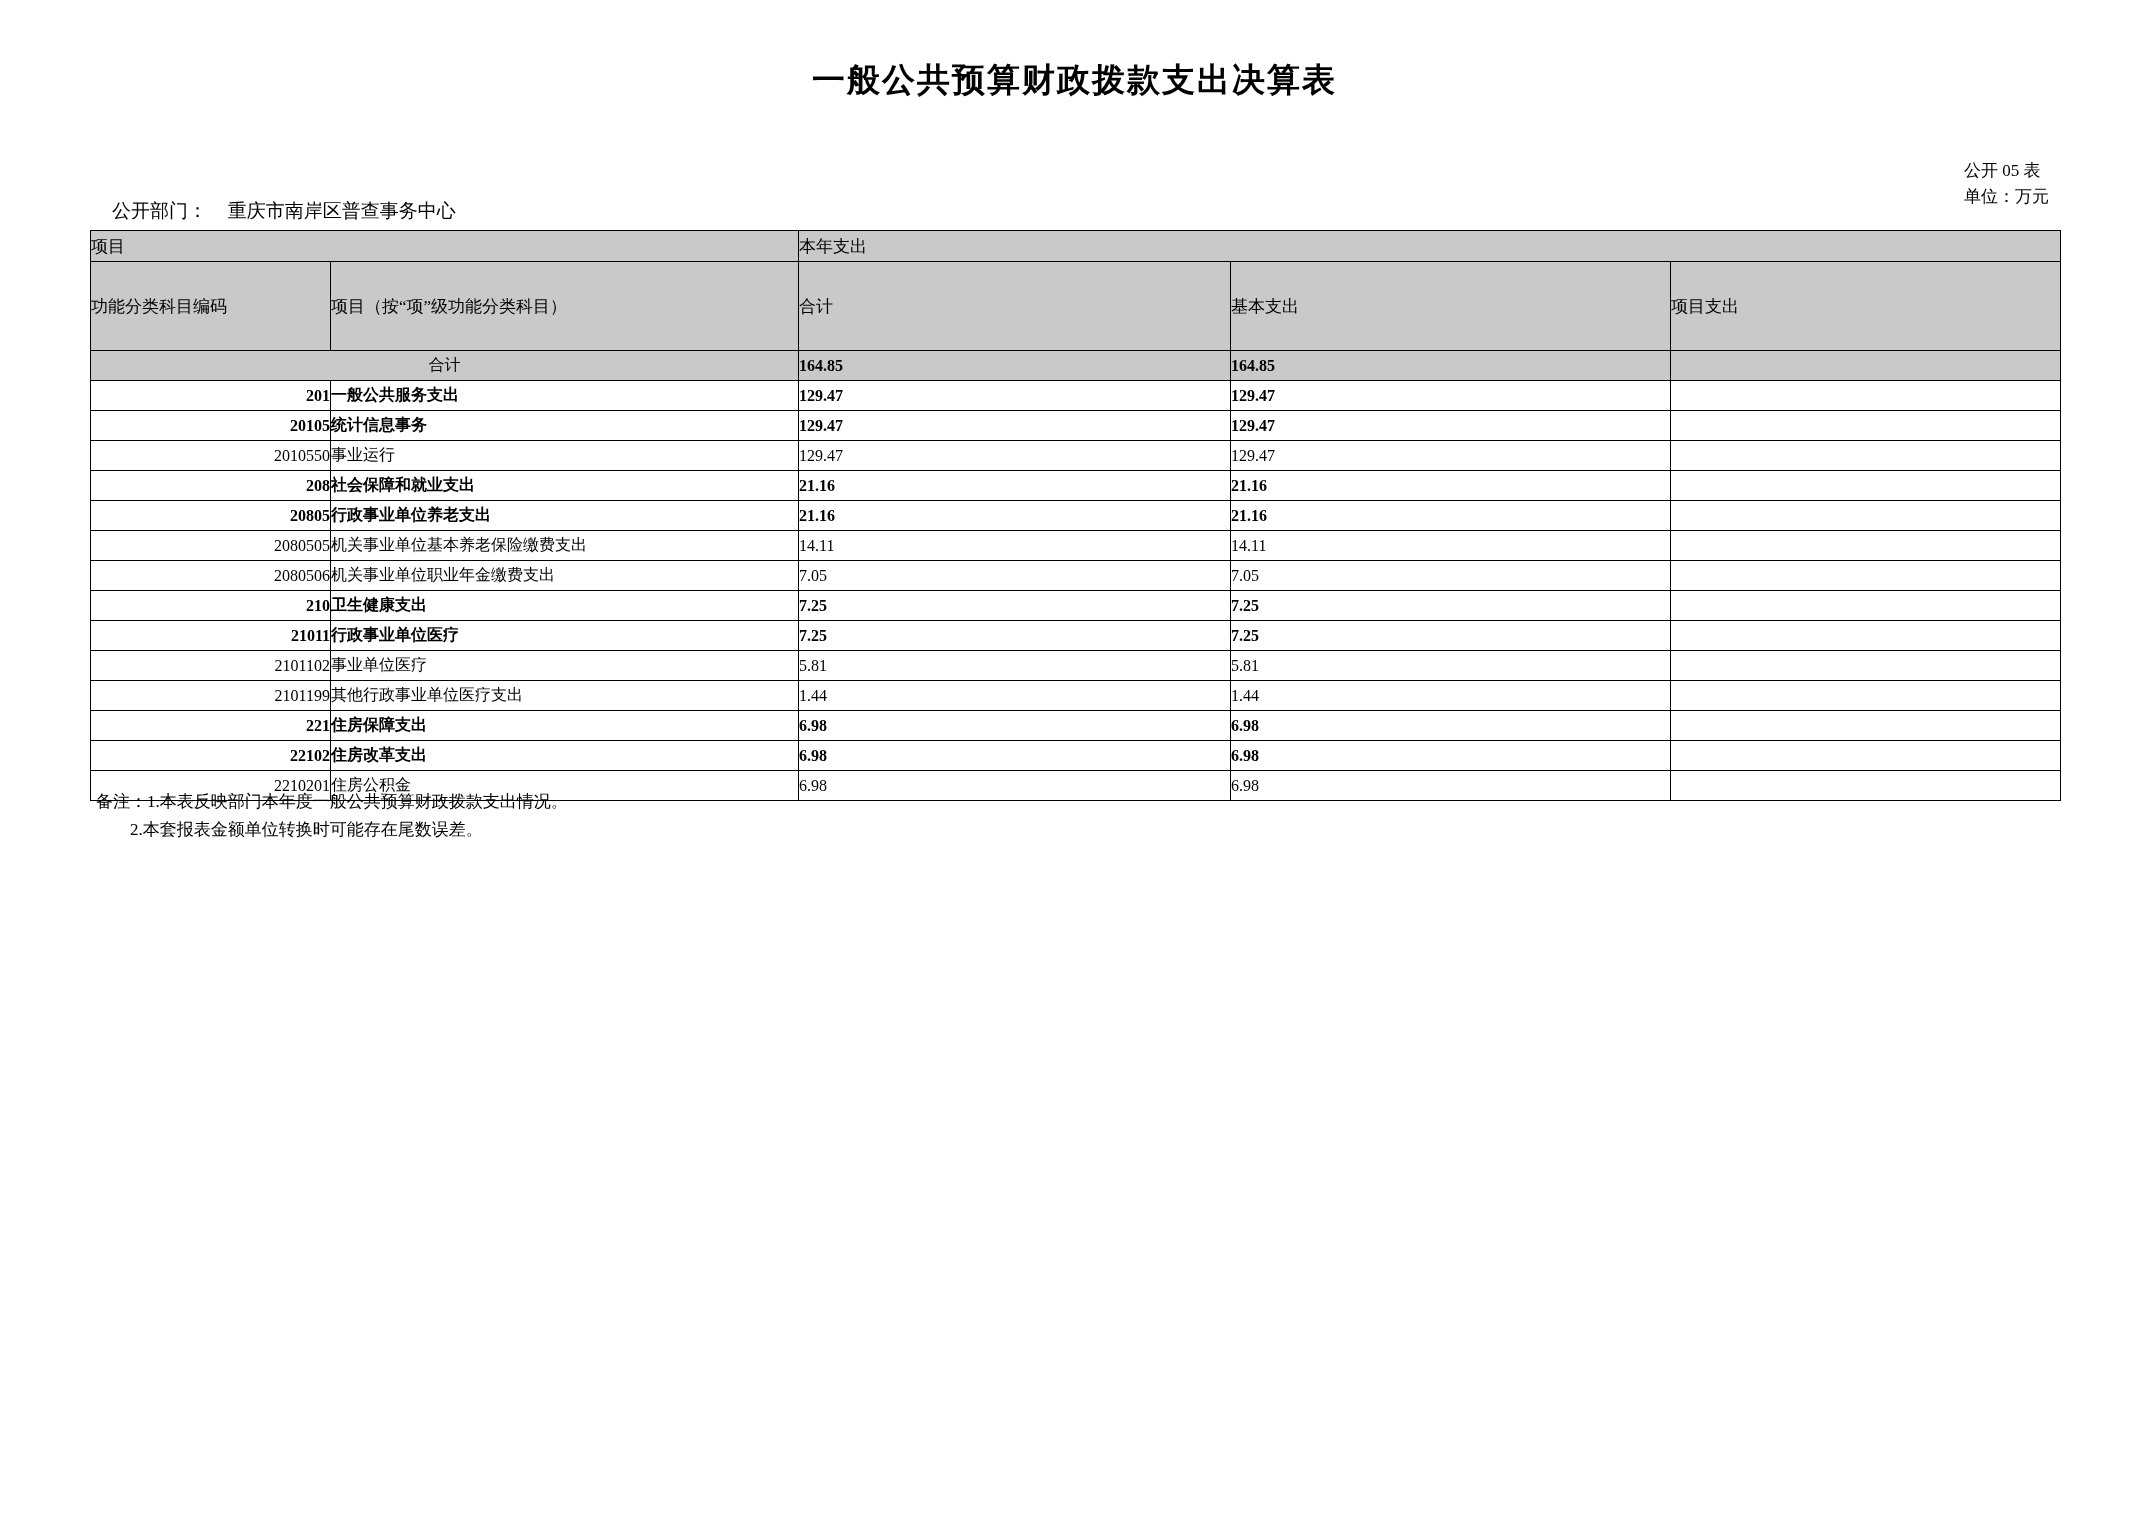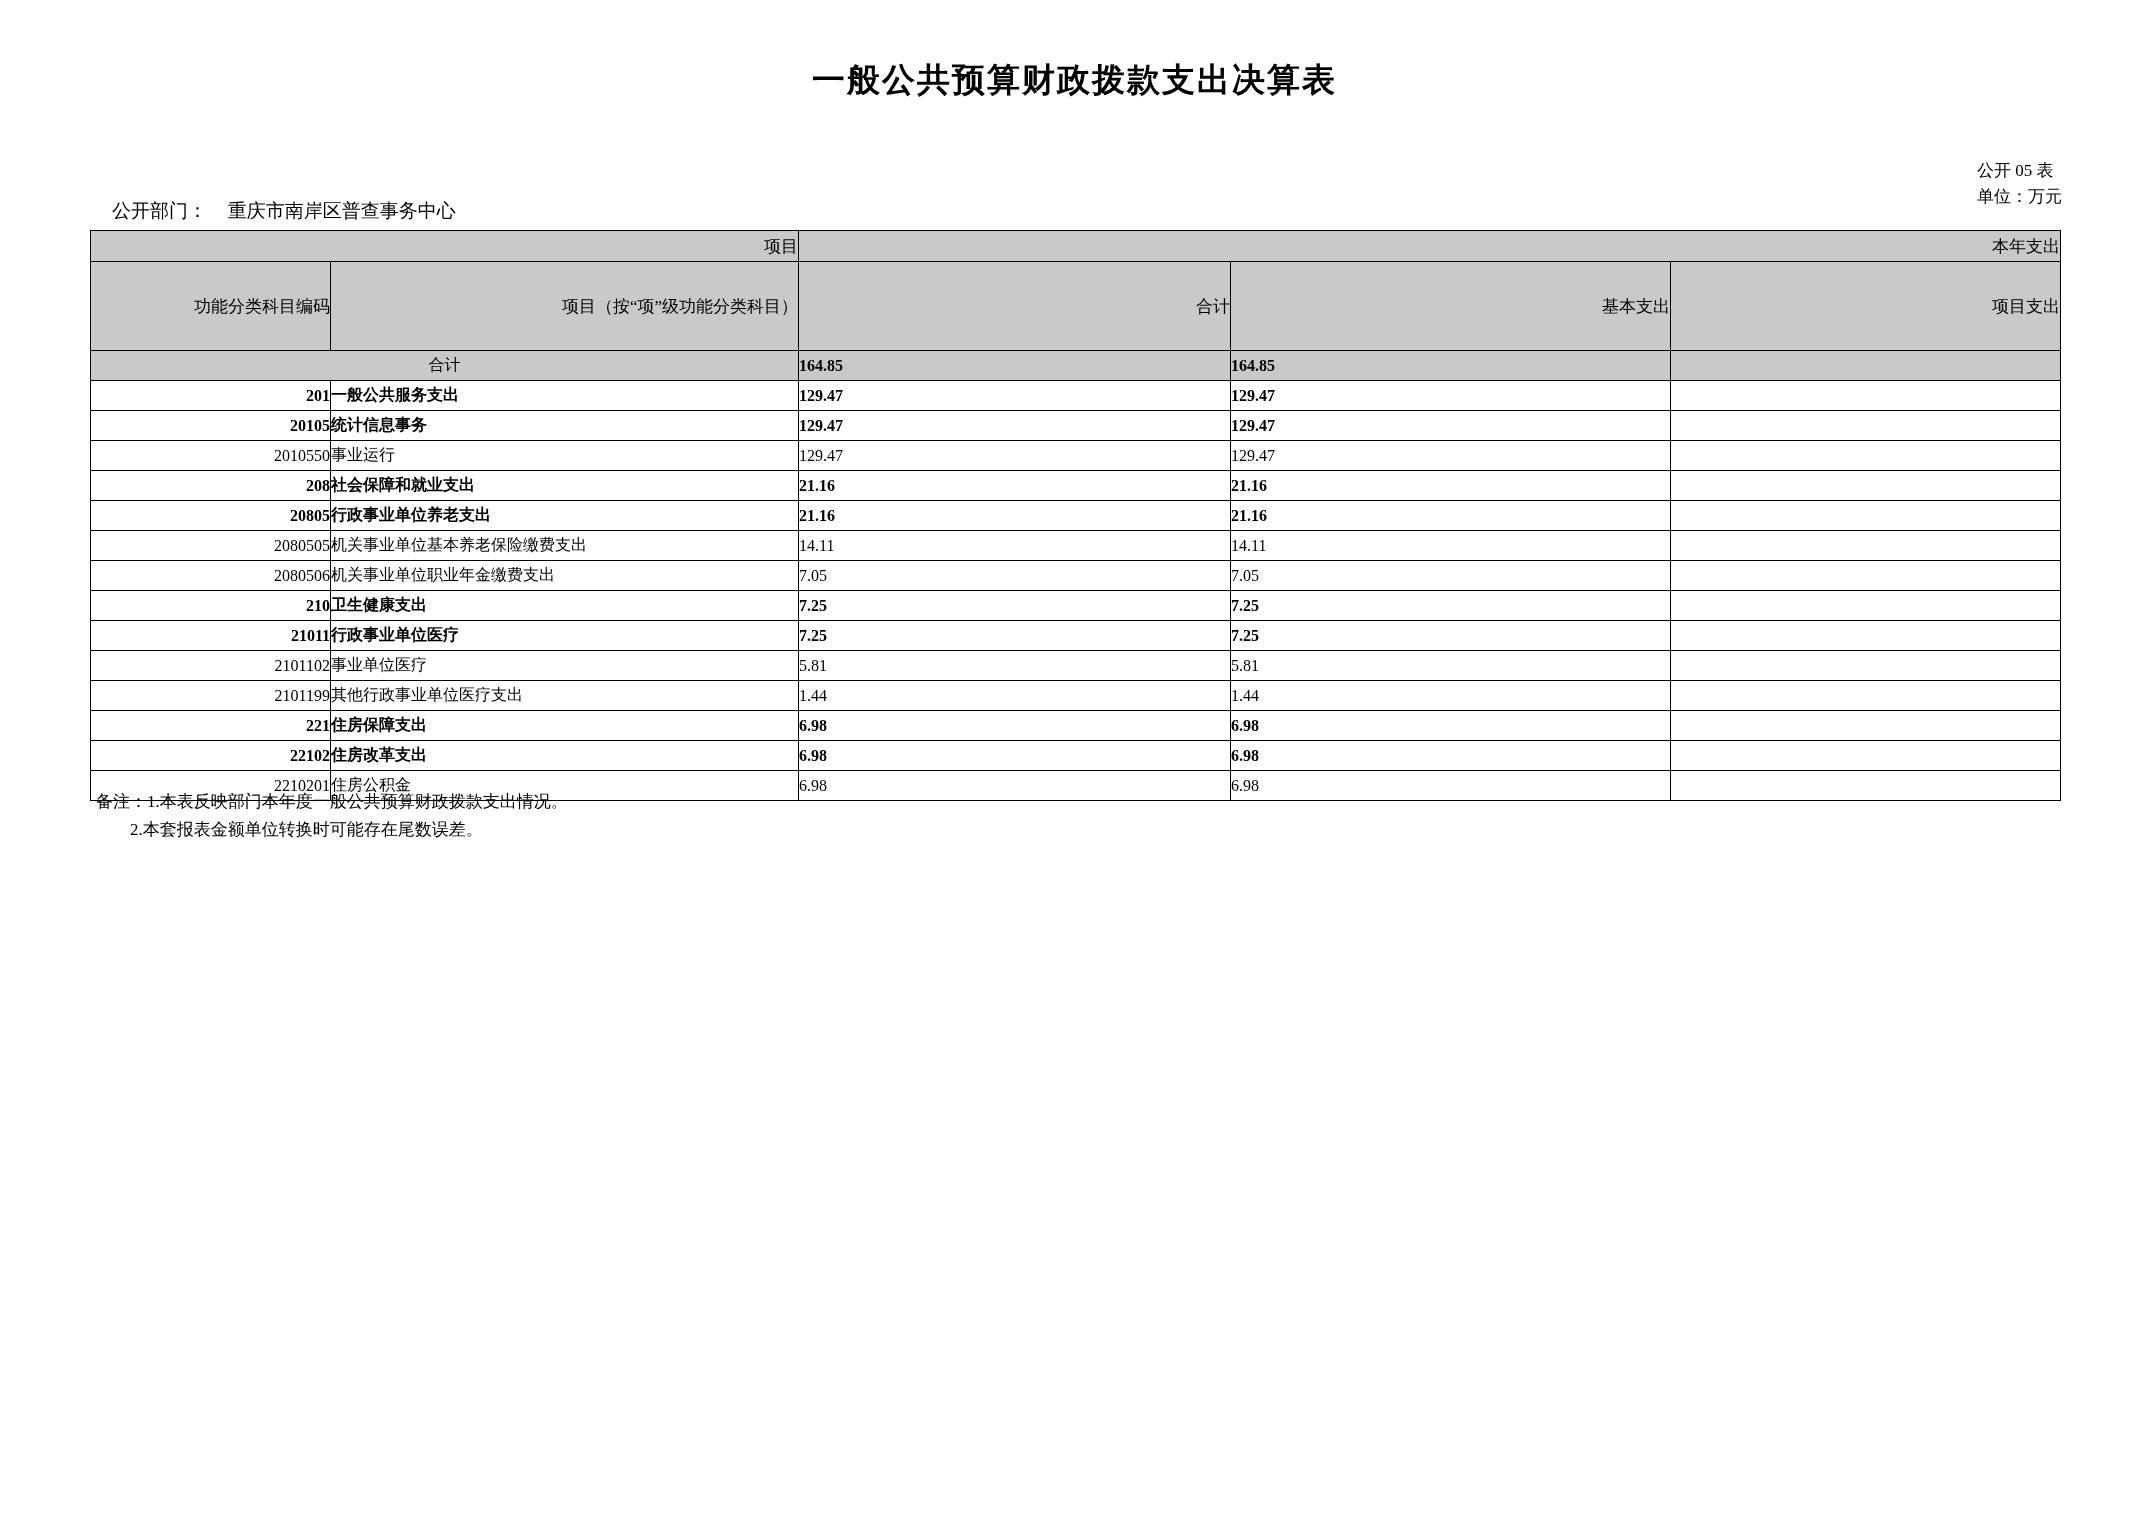--- a/index.html
+++ b/index.html
@@ -25,21 +25,21 @@
   .doc-title {
     text-align: center;
     font-size: 33px;
     font-weight: bold;
     letter-spacing: 2px;
     margin-top: 58px;
     font-family: "Liberation Serif", "DejaVu Serif", serif;
   }
   .meta-right {
     position: absolute;
-    right: 87px;
+    right: 100px;
     top: 100px;
     text-align: left;
     font-size: 17px;
     line-height: 1.55;
   }
   .meta-left {
     position: absolute;
     left: 112px;
     top: 140px;
     font-size: 19px;
@@ -61,21 +61,21 @@
     table-layout: fixed;
     font-size: 16px;
   }
   table.main td, table.main th {
     border: 1px solid #000000;
     padding: 0;
     vertical-align: middle;
   }
   .hdr {
     background: #c9c9c9;
-    text-align: right;
+    text-align: left;
     font-weight: normal;
     font-size: 17px;
   }
   .hdr-row1 td {
     height: 30px;
   }
   .hdr-row2 td {
     height: 88px;
     margin-left: 8px;
   }

